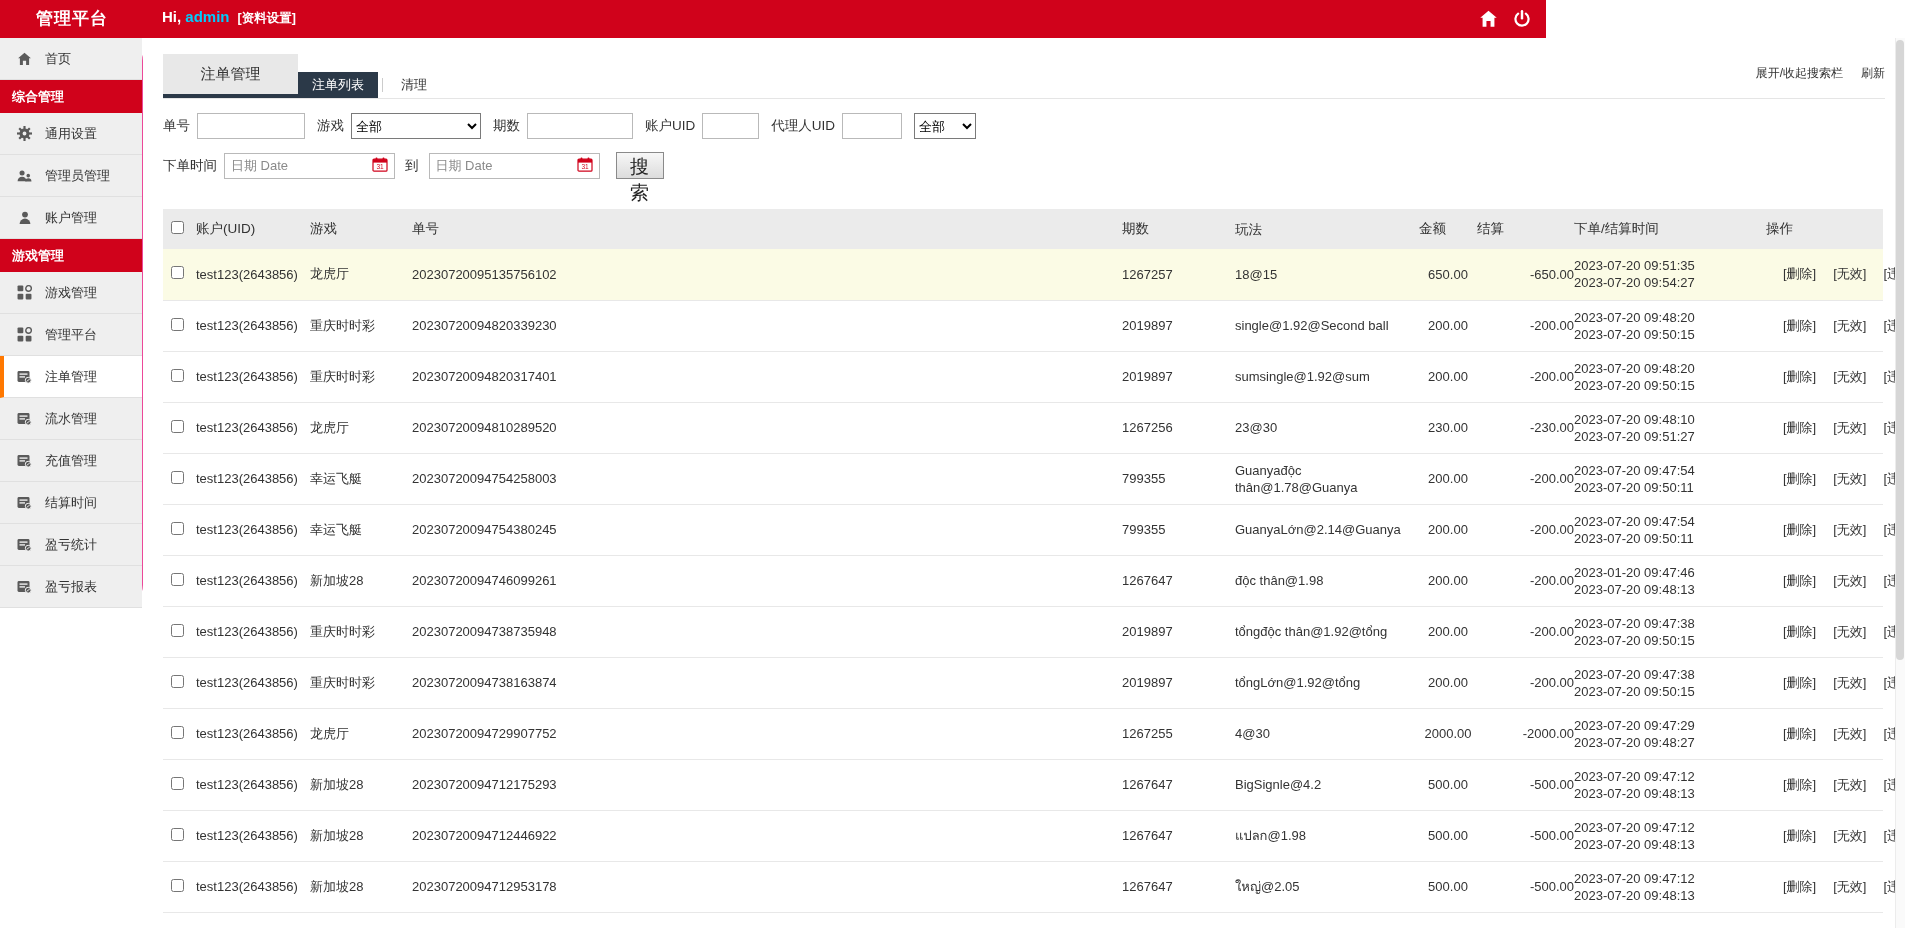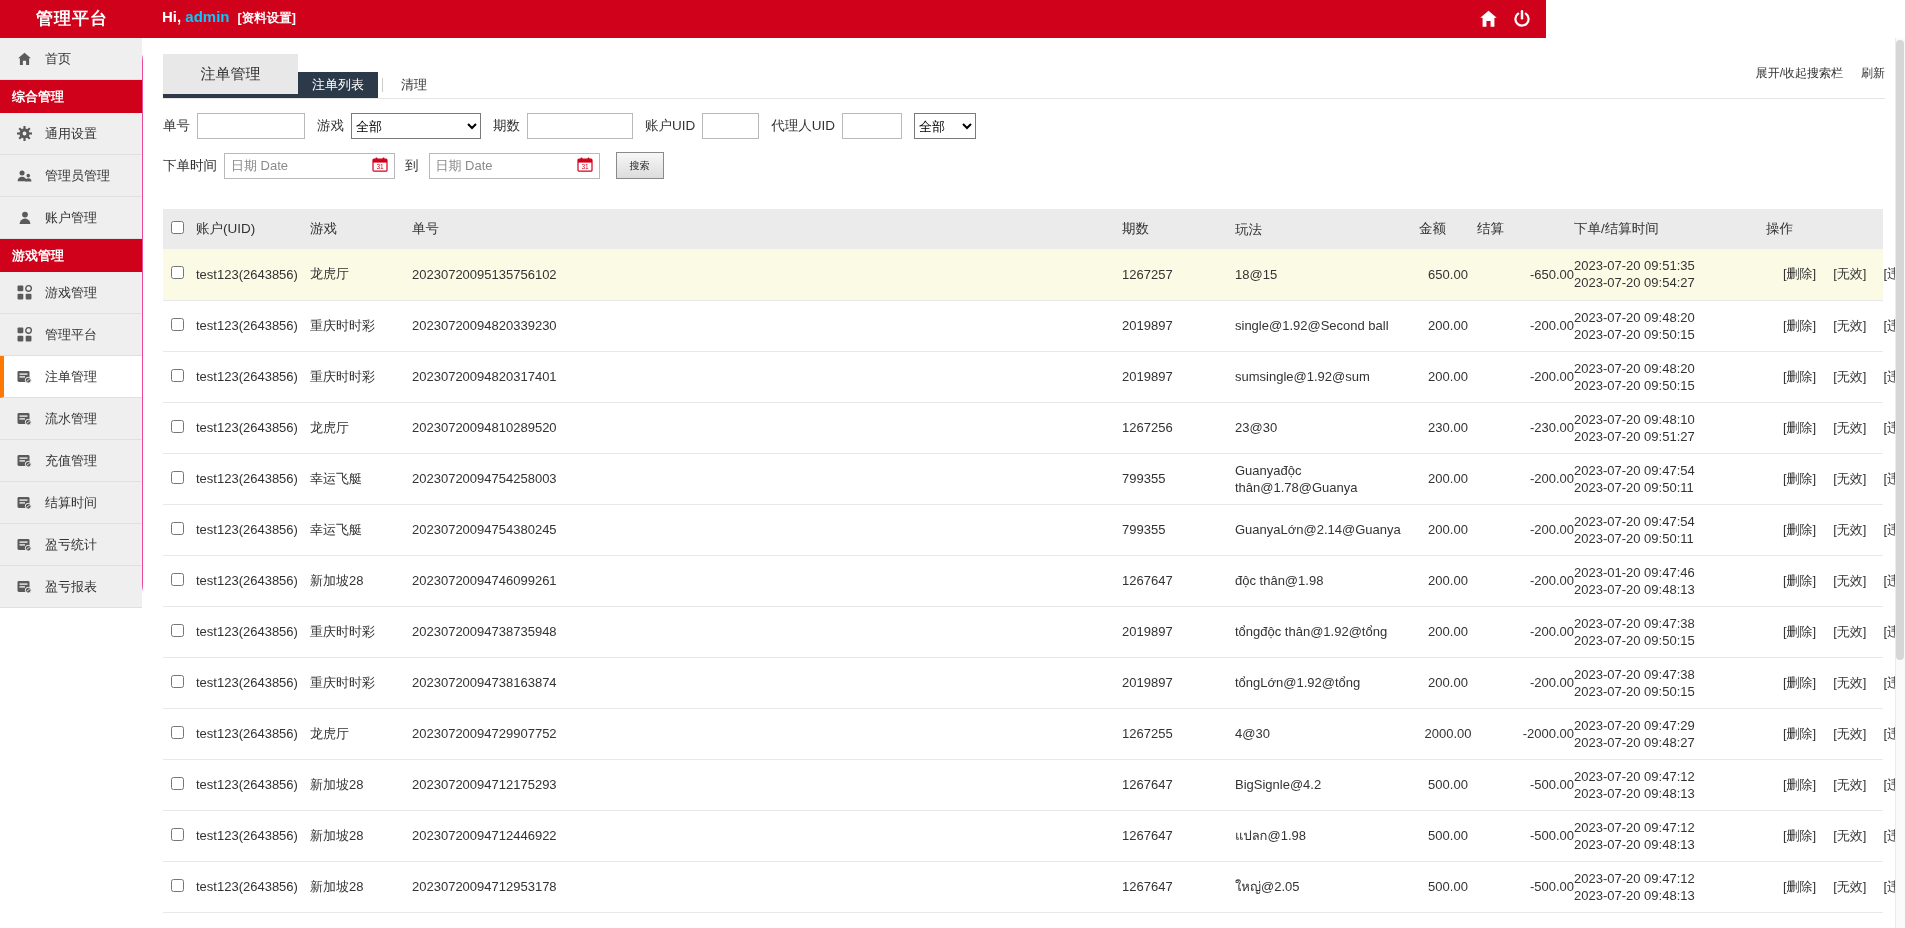--- a/index.html
+++ b/index.html
@@ -43,21 +43,21 @@
   .w108 { width:108px; margin-right:12px; }
   .w106 { width:106px; margin-right:12px; }
   .w57  { width:57px;  margin-right:12px; }
   .w60  { width:60px;  margin-right:12px; }
   select.tsel { height:26px; border:1px solid #7a7a7a; background:#fff; font-size:13px; font-family:inherit; margin-right:12px; }
   .sel-game { width:130px; }
   .sel-status { width:62px; }
   .dateinput { width:171px; height:26px; border:1px solid #b9b9b9; background:#fff; display:flex; align-items:center; padding:0 6px; margin-right:10px; cursor:text; }
   .dateinput .ph { color:#8a8a8a; flex:1; font-size:13px; }
   .to-label { margin-right:10px; }
-  .btn-search { height:27px; width:48px; margin-left:6px; background:linear-gradient(#f7f7f7,#dcdcdc); border:1px solid #8a8a8a; font-size:10px; font-family:inherit; color:#222; cursor:pointer; }
+  .btn-search { height:27px; width:48px; margin-left:6px; background:linear-gradient(#f7f7f7,#dcdcdc); border:1px solid #8a8a8a; font-size:19px; font-family:inherit; color:#222; cursor:pointer; }
   
   table.grid { width:1720px; border-collapse:collapse; margin-top:15px; table-layout:fixed; }
   .grid thead tr { background:#ebebeb; height:40px; }
   .grid th { font-weight:normal; font-size:13.5px; color:#333; text-align:left; padding:0; }
   .grid tbody tr { height:51px; border-bottom:1px solid #e8e8e8; background:#fff; }
   .grid tbody tr.hl { background:#fbfbe5; }
   .grid td { font-size:13px; color:#333; padding:0; vertical-align:middle; }
   .c-cb { text-align:left; }
   .c-cb input { margin:0 0 0 8px; width:13px; height:13px; cursor:pointer; }
   .c-account, .c-account-h { padding-left:2px; }

